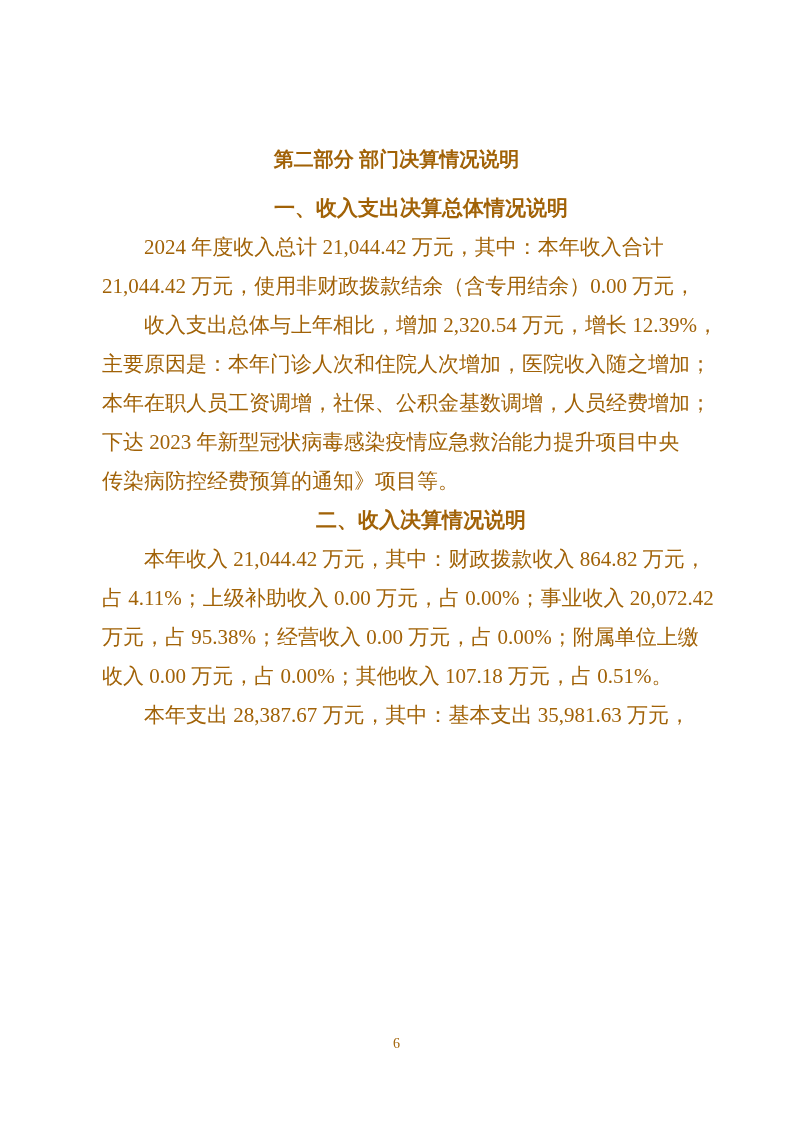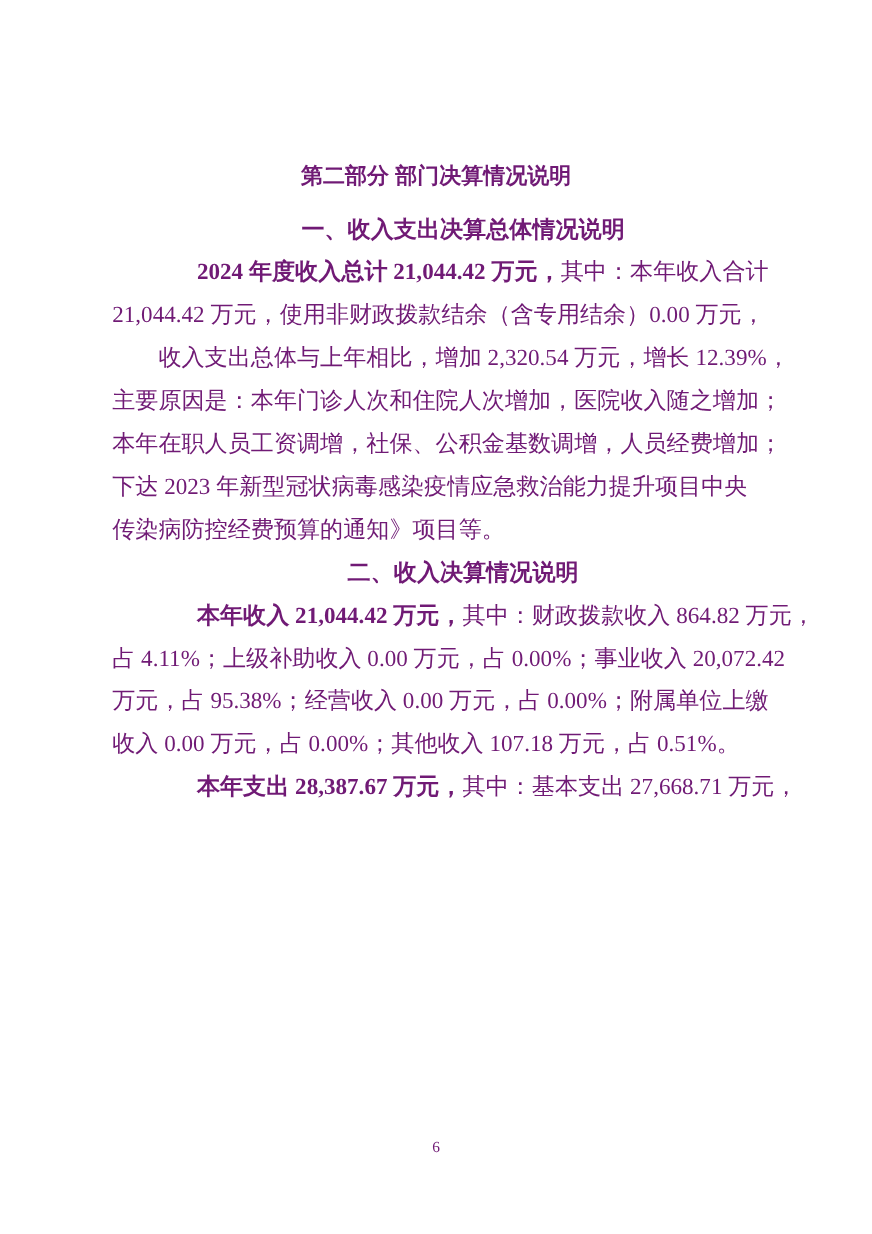--- a/index.html
+++ b/index.html
@@ -2,21 +2,21 @@
 <html><head>
 <meta charset="utf-8">
 <style>
   * { margin: 0; padding: 0; box-sizing: border-box; }
   html, body { background: #ffffff; }
   .page {
     position: relative;
     width: 793px;
     height: 1122px;
     background: #ffffff;
-    color: #701a75;
+    color: #a16207;
     font-family: "Liberation Serif", serif;
     overflow: hidden;
   }
   .doc-title {
     position: absolute;
     top: 146px;
     left: 0;
     width: 100%;
     text-align: center;
     font-family: "Liberation Sans", sans-serif;
@@ -34,21 +34,21 @@
     line-height: 39px;
     font-size: 21px;
     white-space: nowrap;
   }
   .indent { padding-left: 42px; }
   .heading {
     font-family: Liberation Serif, serif;
     font-weight: bold;
     text-align: center;
   }
-  .b { font-weight: bold; margin-left: 35px; }
+  .b { font-weight: normal; }
   .page-number {
     position: absolute;
     top: 1036px;
     left: 0;
     width: 100%;
     text-align: center;
     font-size: 14px;
     font-family: "Liberation Serif", serif;
   }
 </style>
@@ -74,19 +74,19 @@
     <div class="line">传染病防控经费预算的通知》项目等。</div>
 
     <div class="line heading indent">二、收入决算情况说明</div>
 
     <div class="line indent"><span class="b">本年收入 21,044.42 万元，</span><span>其中：财政拨款收入 864.82 万元，</span></div>
     <div class="line">占 4.11%；上级补助收入 0.00 万元，占 0.00%；事业收入 20,072.42</div>
     <div class="line">万元，占 95.38%；经营收入 0.00 万元，占 0.00%；附属单位上缴</div>
     <div class="line">收入 0.00 万元，占 0.00%；其他收入 107.18 万元，占 0.51%。</div>
 
 
-    <div class="line indent"><span class="b">本年支出 28,387.67 万元，</span><span>其中：基本支出 27,668.71 万元，</span></div>
+    <div class="line indent"><span class="b">本年支出 28,387.67 万元，</span><span>其中：基本支出 35,981.63 万元，</span></div>
 
   </div>
 
   <div class="page-number">6</div>
 
 </div>
 
 </body></html>

